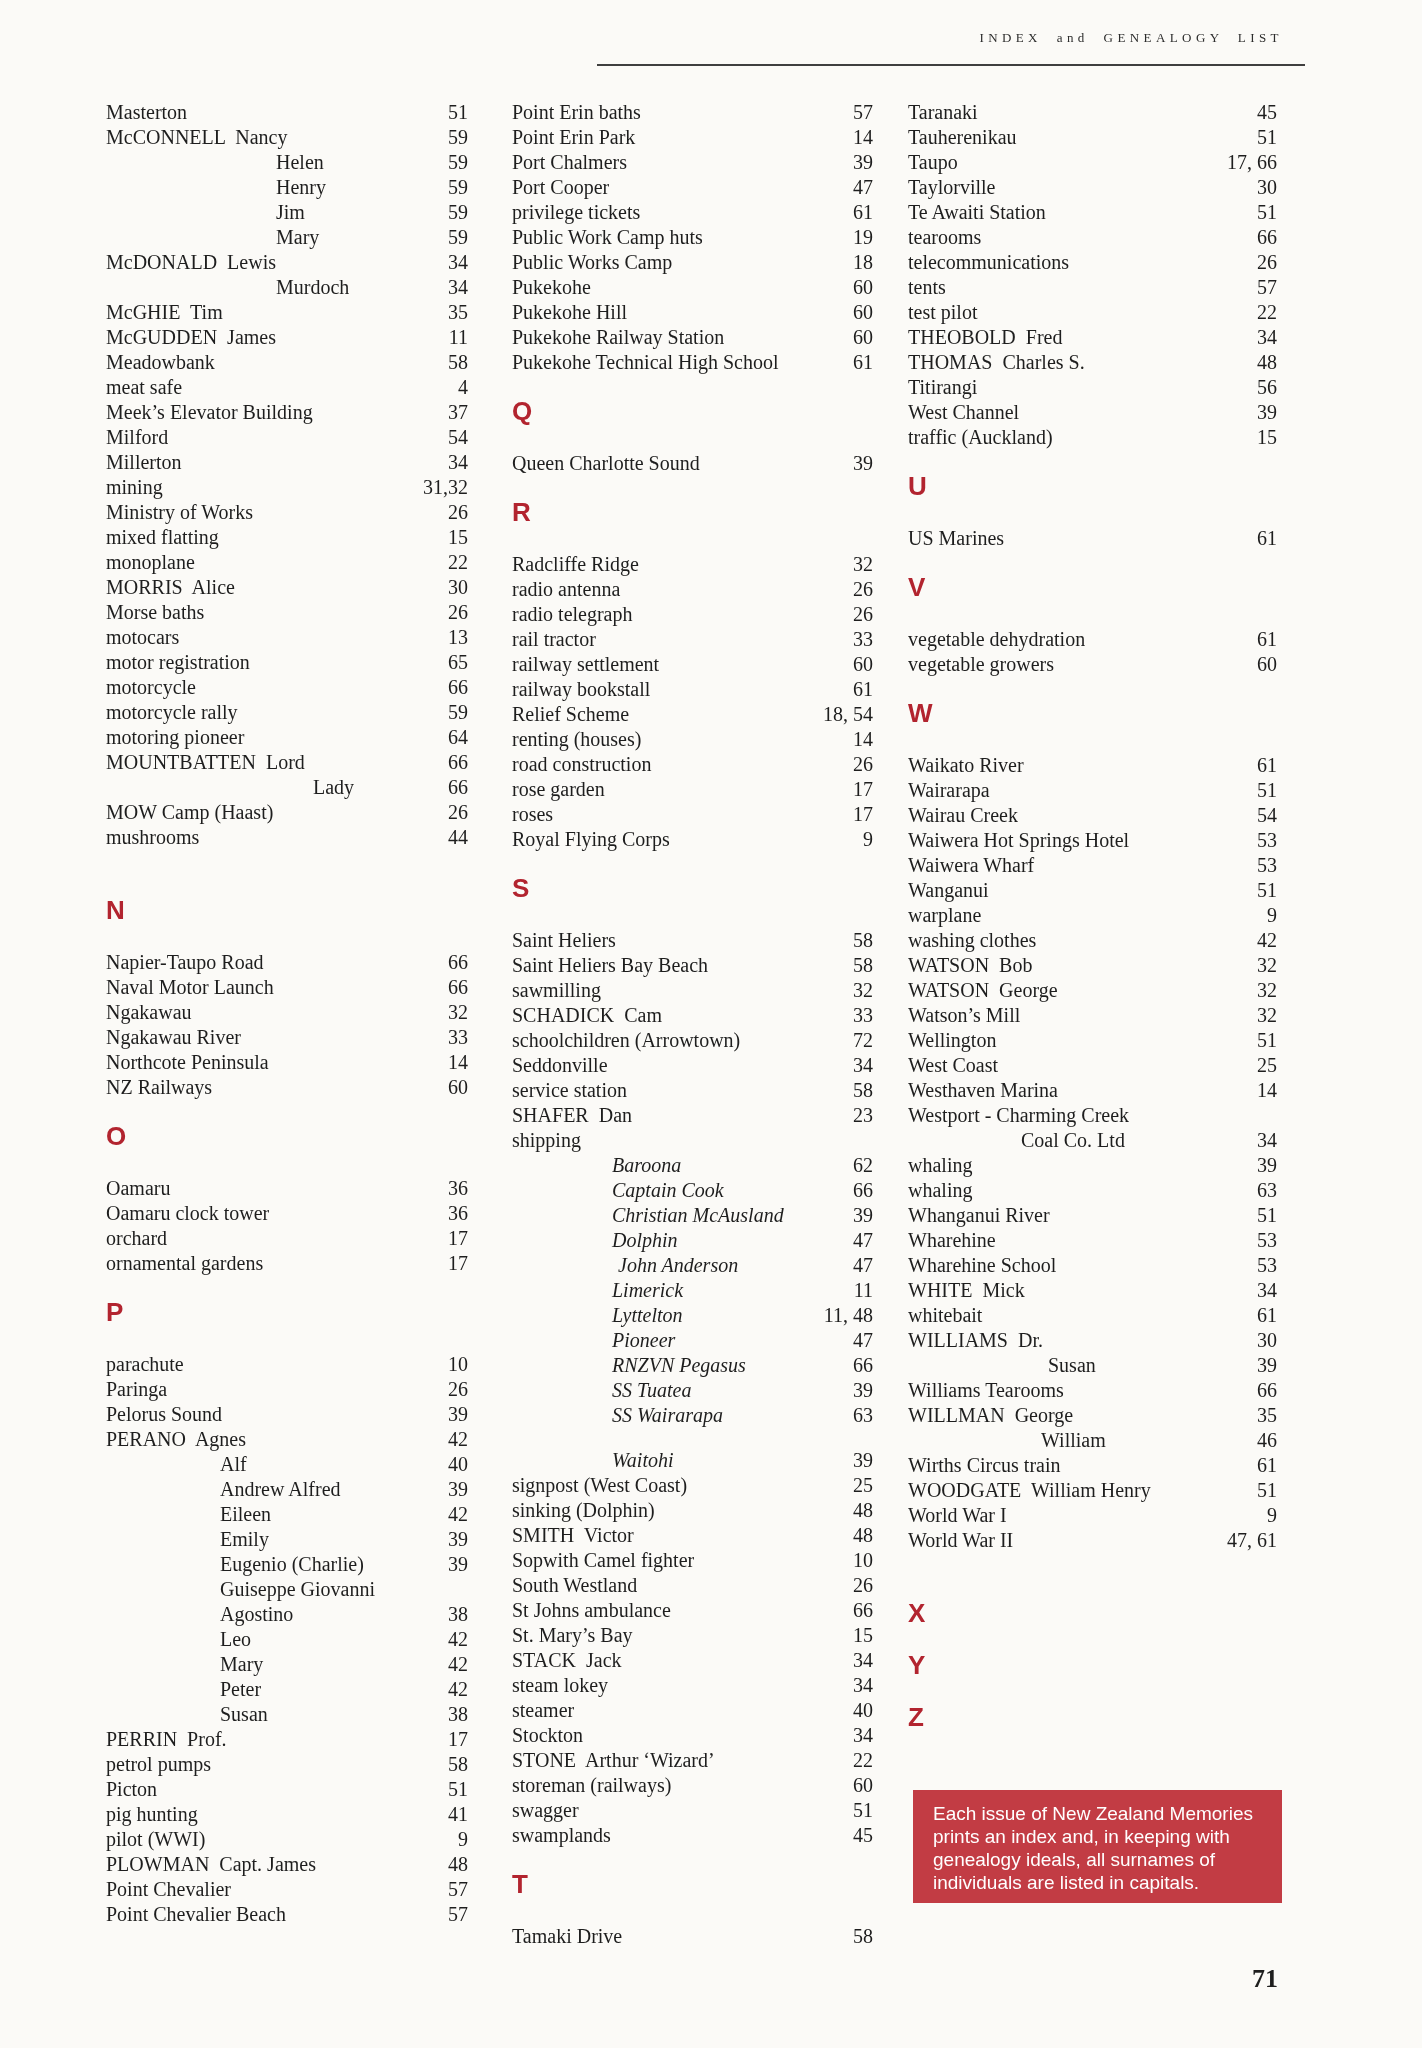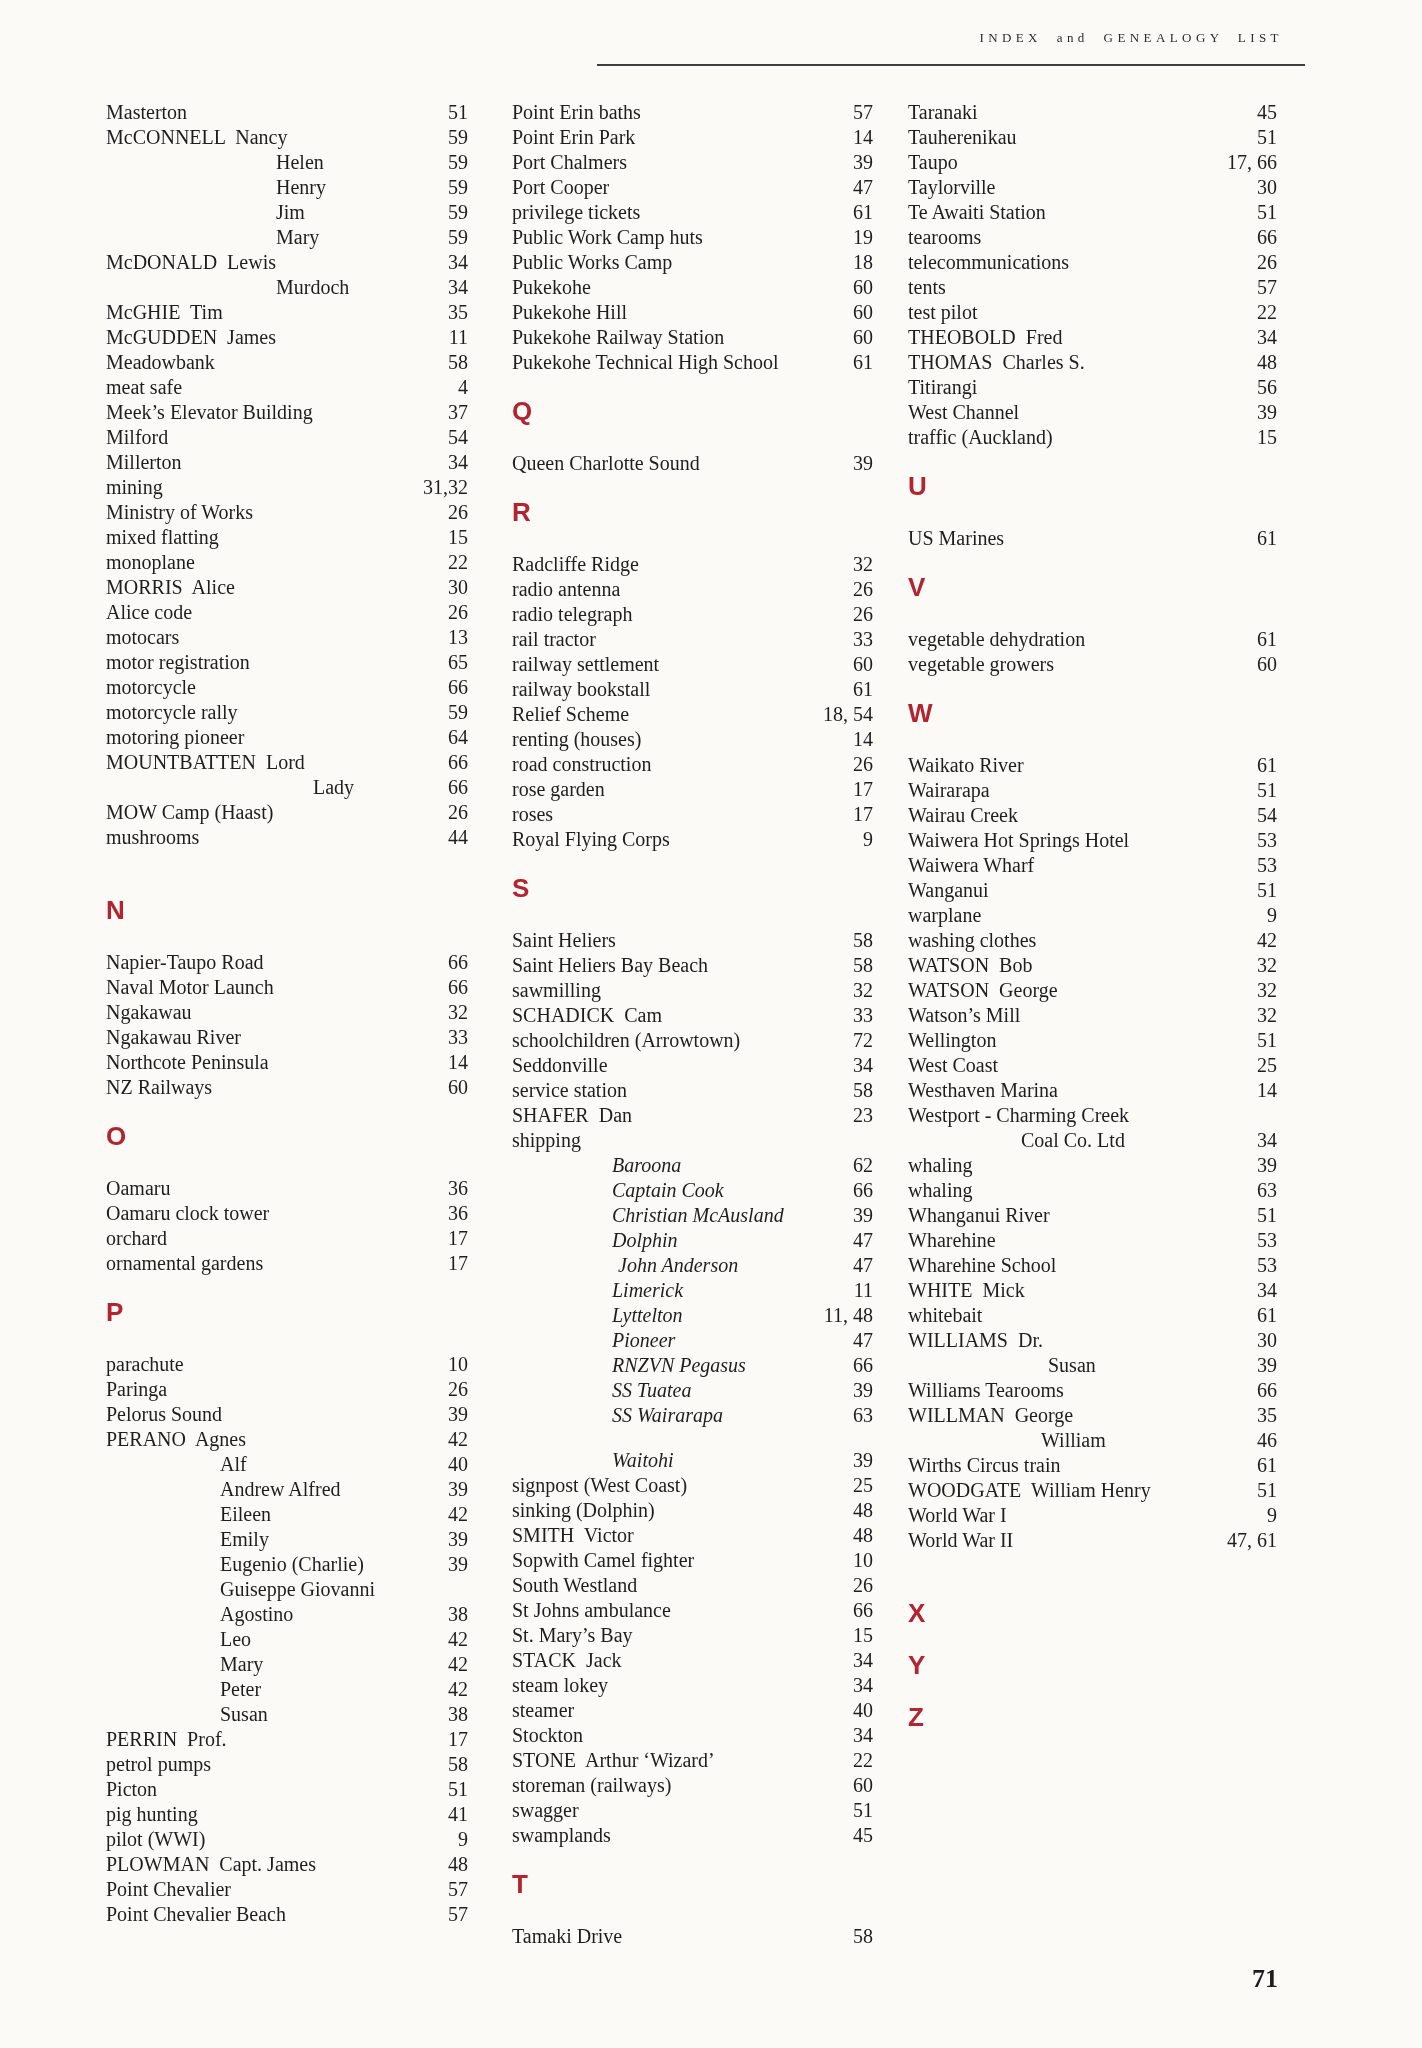--- a/index.html
+++ b/index.html
@@ -134,21 +134,21 @@
       </div>
       <div class="entry">
         <span class="label">monoplane</span>
         <span class="pages">22</span>
       </div>
       <div class="entry">
         <span class="label">MORRIS  Alice</span>
         <span class="pages">30</span>
       </div>
       <div class="entry">
-        <span class="label">Alice code</span>
+        <span class="label">Morse baths</span>
         <span class="pages">26</span>
       </div>
       <div class="entry">
         <span class="label">motocars</span>
         <span class="pages">13</span>
       </div>
       <div class="entry">
         <span class="label">motor registration</span>
         <span class="pages">65</span>
       </div>
@@ -766,15 +766,18 @@
       <div class="entry">
         <span class="label">World War II</span>
         <span class="pages">47, 61</span>
       </div>
       <div class="col-gap"></div>
       <div class="section-letter">X</div>
       <div class="section-letter">Y</div>
       <div class="section-letter">Z</div>
     </div>
 
+  <div class="note-box">
+    <span>Each issue of New Zealand Memories prints an index and, in keeping with genealogy ideals, all surnames of individuals are listed in capitals.</span>
+  </div>
 
   <div class="page-number">71</div>
 </div>
 
 </body></html>

